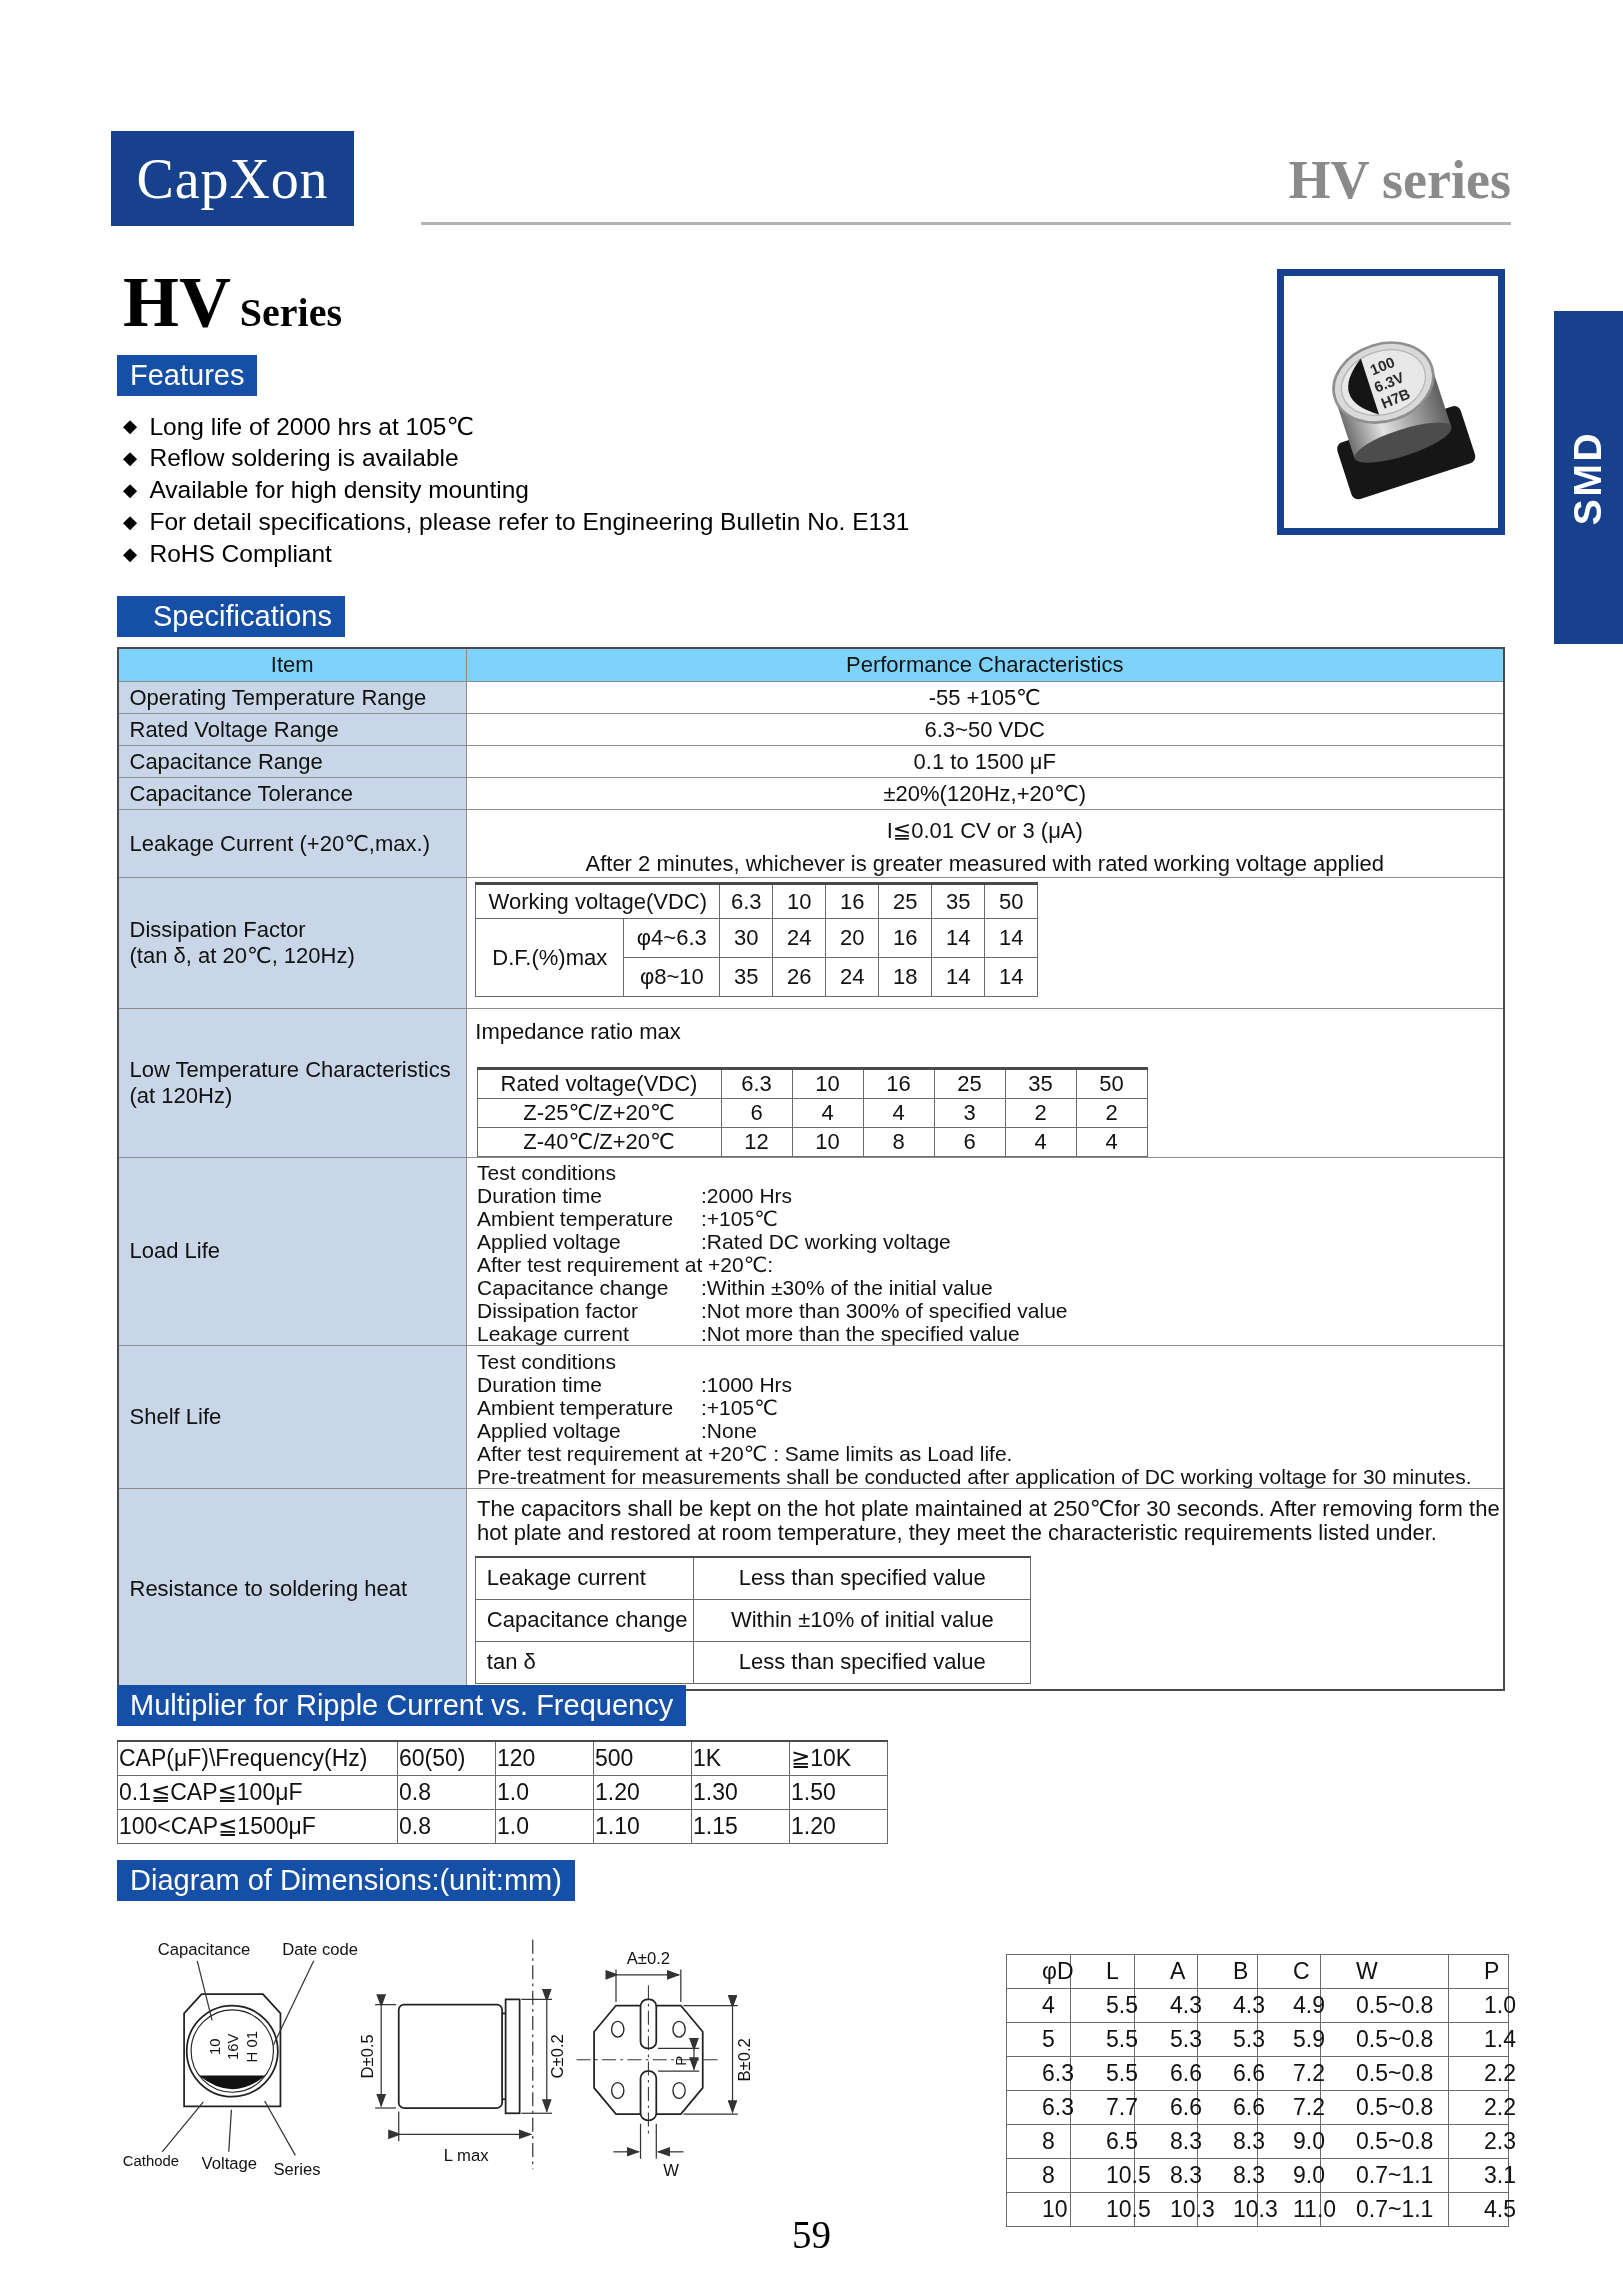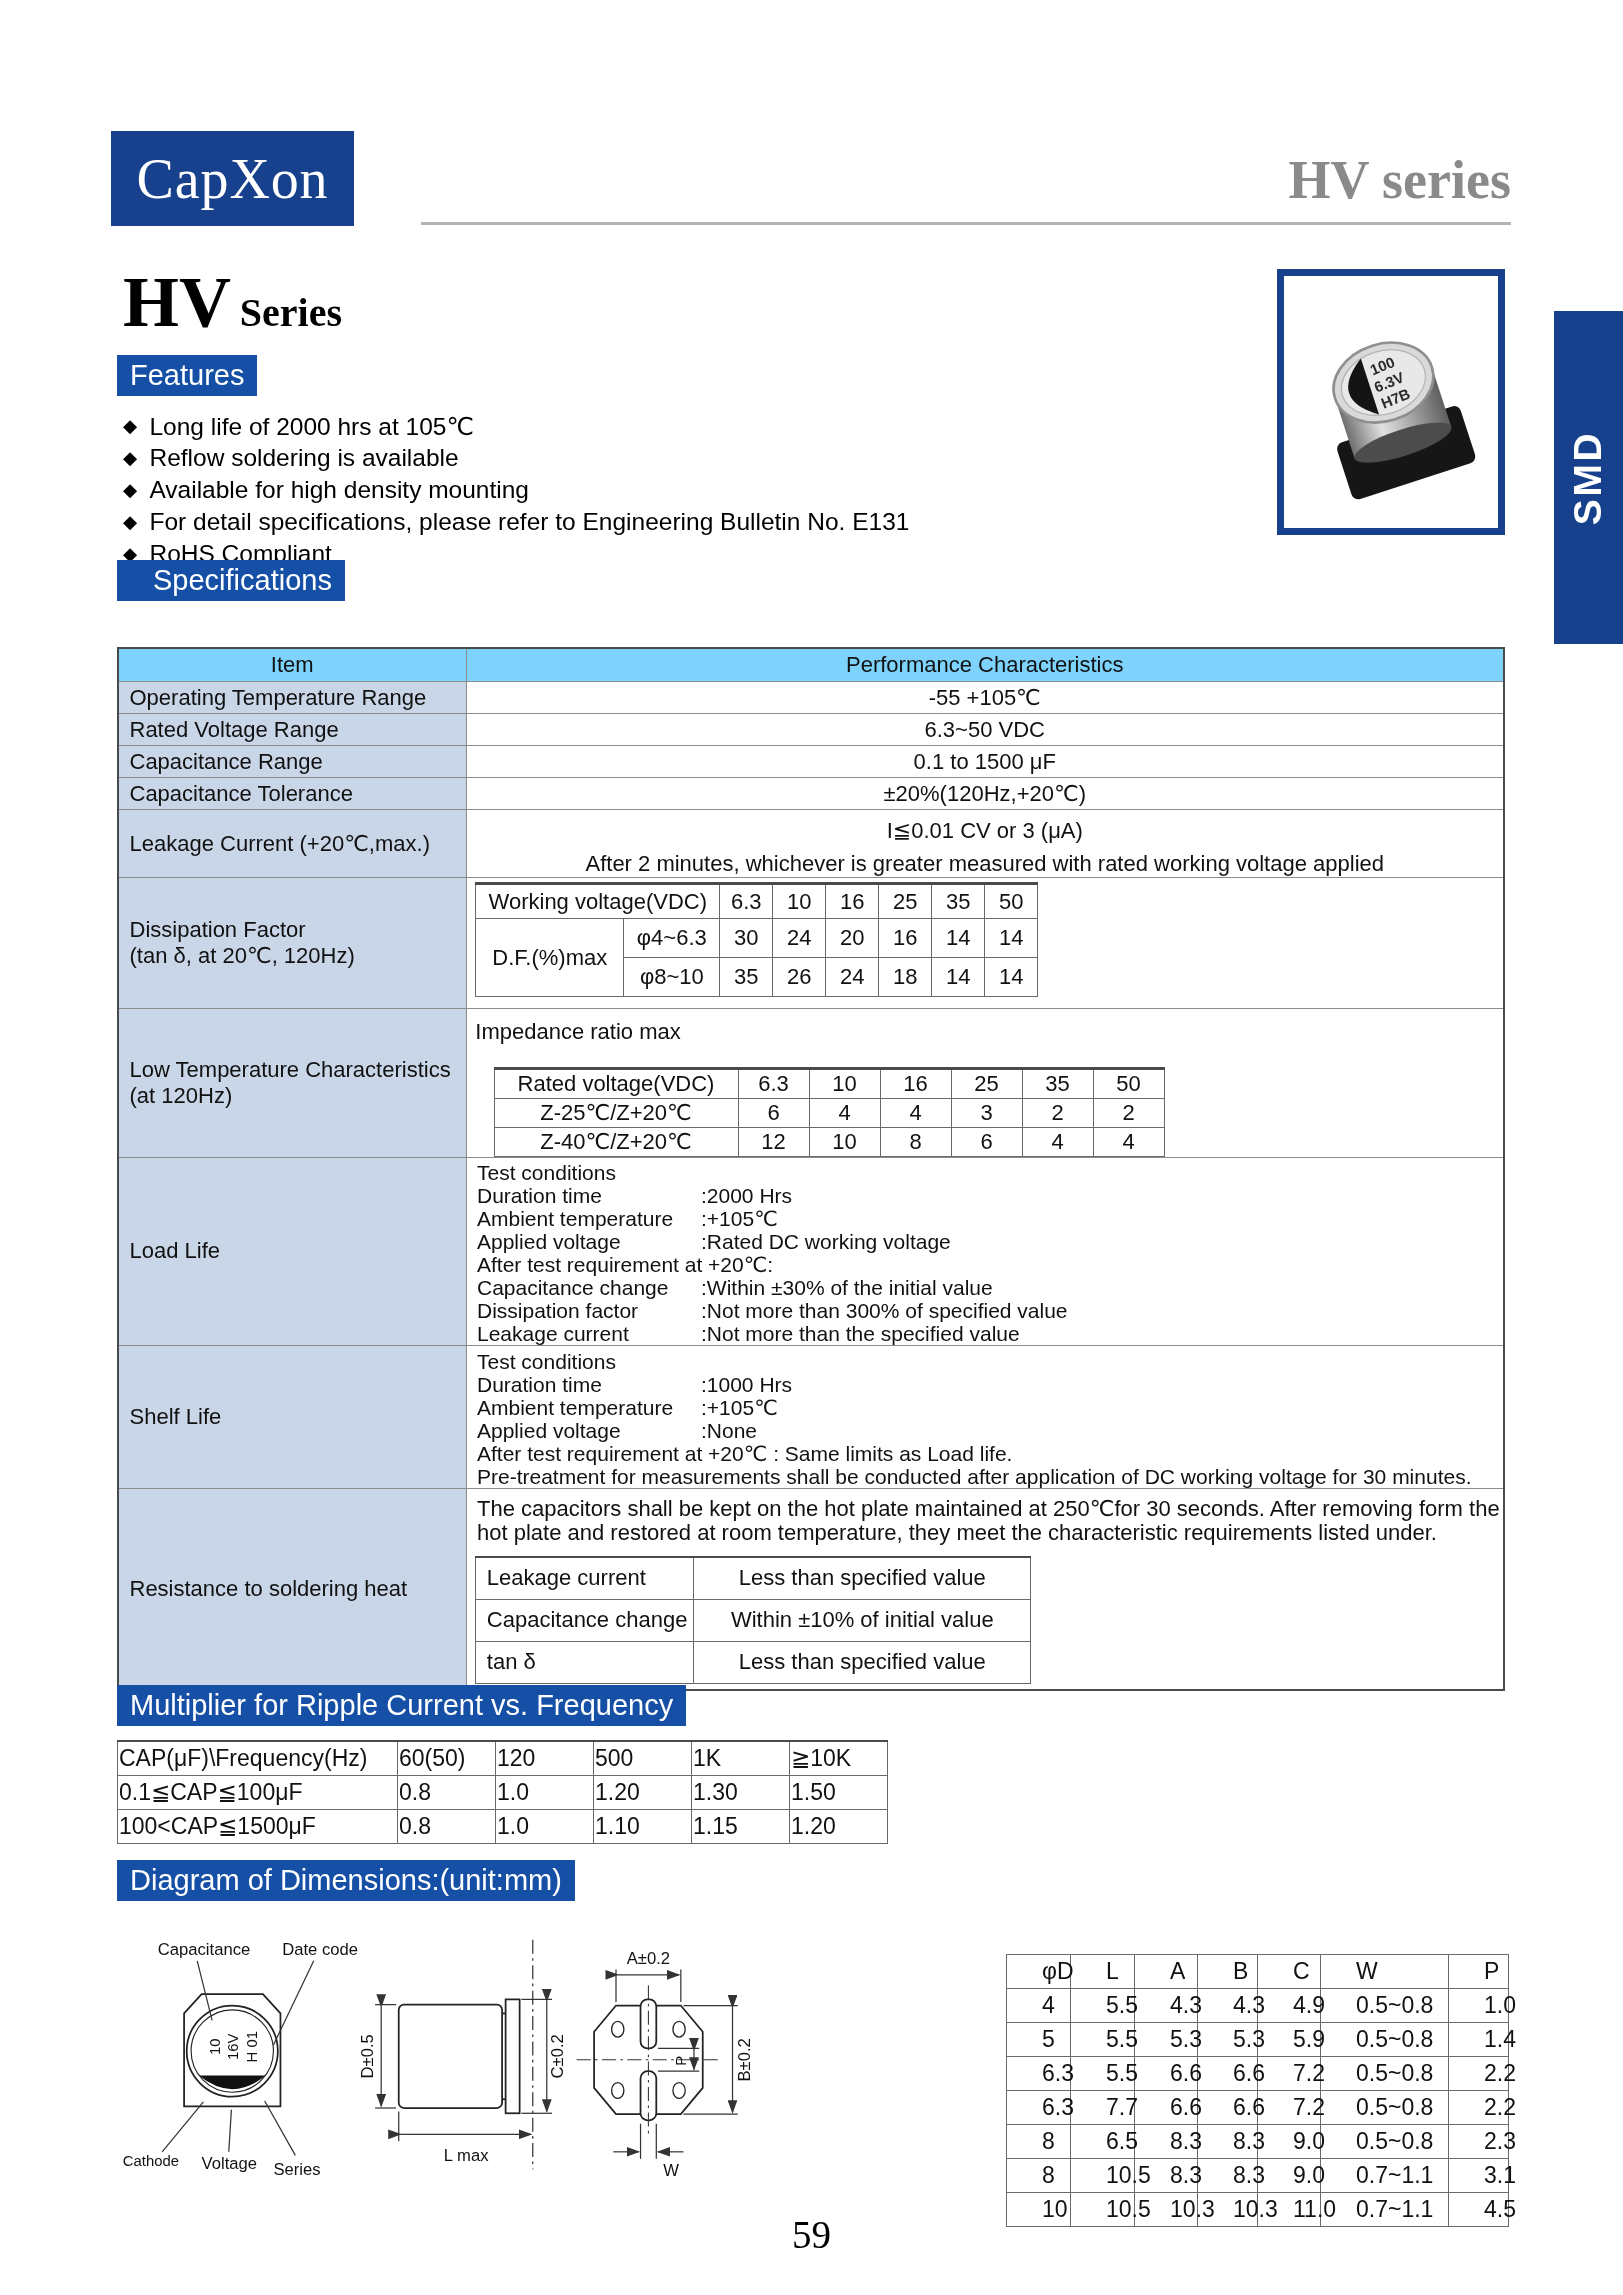--- a/index.html
+++ b/index.html
@@ -18,21 +18,21 @@
   .page-title .t2{font-size:40px;margin-left:8.8px;}
 
   
   .photo-box{left:1277px;top:269px;width:214px;height:252px;border:7px solid #17418d;background:#fff;}
   .smd-tab{left:1554px;top:311px;width:69px;height:333px;background:#17418d;display:flex;align-items:center;justify-content:center;}
   .smd-tab span{transform:rotate(-90deg);color:#fff;font-weight:bold;font-size:39px;letter-spacing:2.6px;}
 
   
   .sec-hdr{background:#1650a6;color:#ffffff;font-size:29px;padding:4.4px 13px;display:inline-block;line-height:32px;}
   #hdr-features{left:117px;top:355px;}
-  #hdr-specs{left:117px;top:560px;padding-left:36px;}
+  #hdr-specs{left:117px;top:596px;padding-left:36px;}
   #hdr-mult{left:117px;top:1685px;}
   #hdr-diagram{left:117px;top:1860px;}
 
   
   .features{left:123px;top:410px;}
   .feat{height:32px;display:flex;align-items:center;font-size:24.5px;color:#000;}
   .feat .diamond{font-size:18.4px;margin-right:12.3px;}
 
   
   table{border-collapse:collapse;}
@@ -47,21 +47,21 @@
   .spec tbody.simple td:first-child{background:#c8d6e7;text-align:left;padding-left:10.5px;}
   .spec tbody.simple td:last-child{text-align:center;}
   .leak-cell{vertical-align:top;text-align:center;}
   .leak1{margin-top:8px;font-size:22px;}
   .leak2{margin-top:7px;font-size:22px;}
   .cell-top{vertical-align:top;}
 
   .df-table{margin:4.4px 0 0 8.8px;border:1.8px solid #4a4a4a;border-top:3.5px solid #4a4a4a;}
   .df-table td{border:1.8px solid #6a6a6a;text-align:center;font-size:22px;}
   .imp-caption{margin:9.6px 0 0 8.8px;font-size:22px;}
-  .imp-table{margin:22px 0 0 27px;border:1.8px solid #4a4a4a;border-top:3.5px solid #4a4a4a;padding-left:13px;}
+  .imp-table{margin:22px 0 0 10px;border:1.8px solid #4a4a4a;border-top:3.5px solid #4a4a4a;padding-left:13px;}
   .imp-table td{border:1.8px solid #6a6a6a;text-align:center;font-size:22px;}
   .cond{padding:3.5px 0 0 10.5px;font-size:21px;line-height:23px;}
   .cond .plabel{display:inline-block;width:224px;}
   .rs-cell{vertical-align:top;}
   .rs-para{padding:8.8px 0 0 10.5px;font-size:22px;line-height:24px;}
   .rs-table{margin:10.5px 0 0 8.8px;border:1.8px solid #4a4a4a;border-top:2.6px solid #4a4a4a;}
   .rs-table td{border:1.8px solid #6a6a6a;font-size:22px;height:41px;}
   .rs-table td:first-child{text-align:left;padding-left:10.5px;}
   .rs-table td:last-child{text-align:center;}
 

